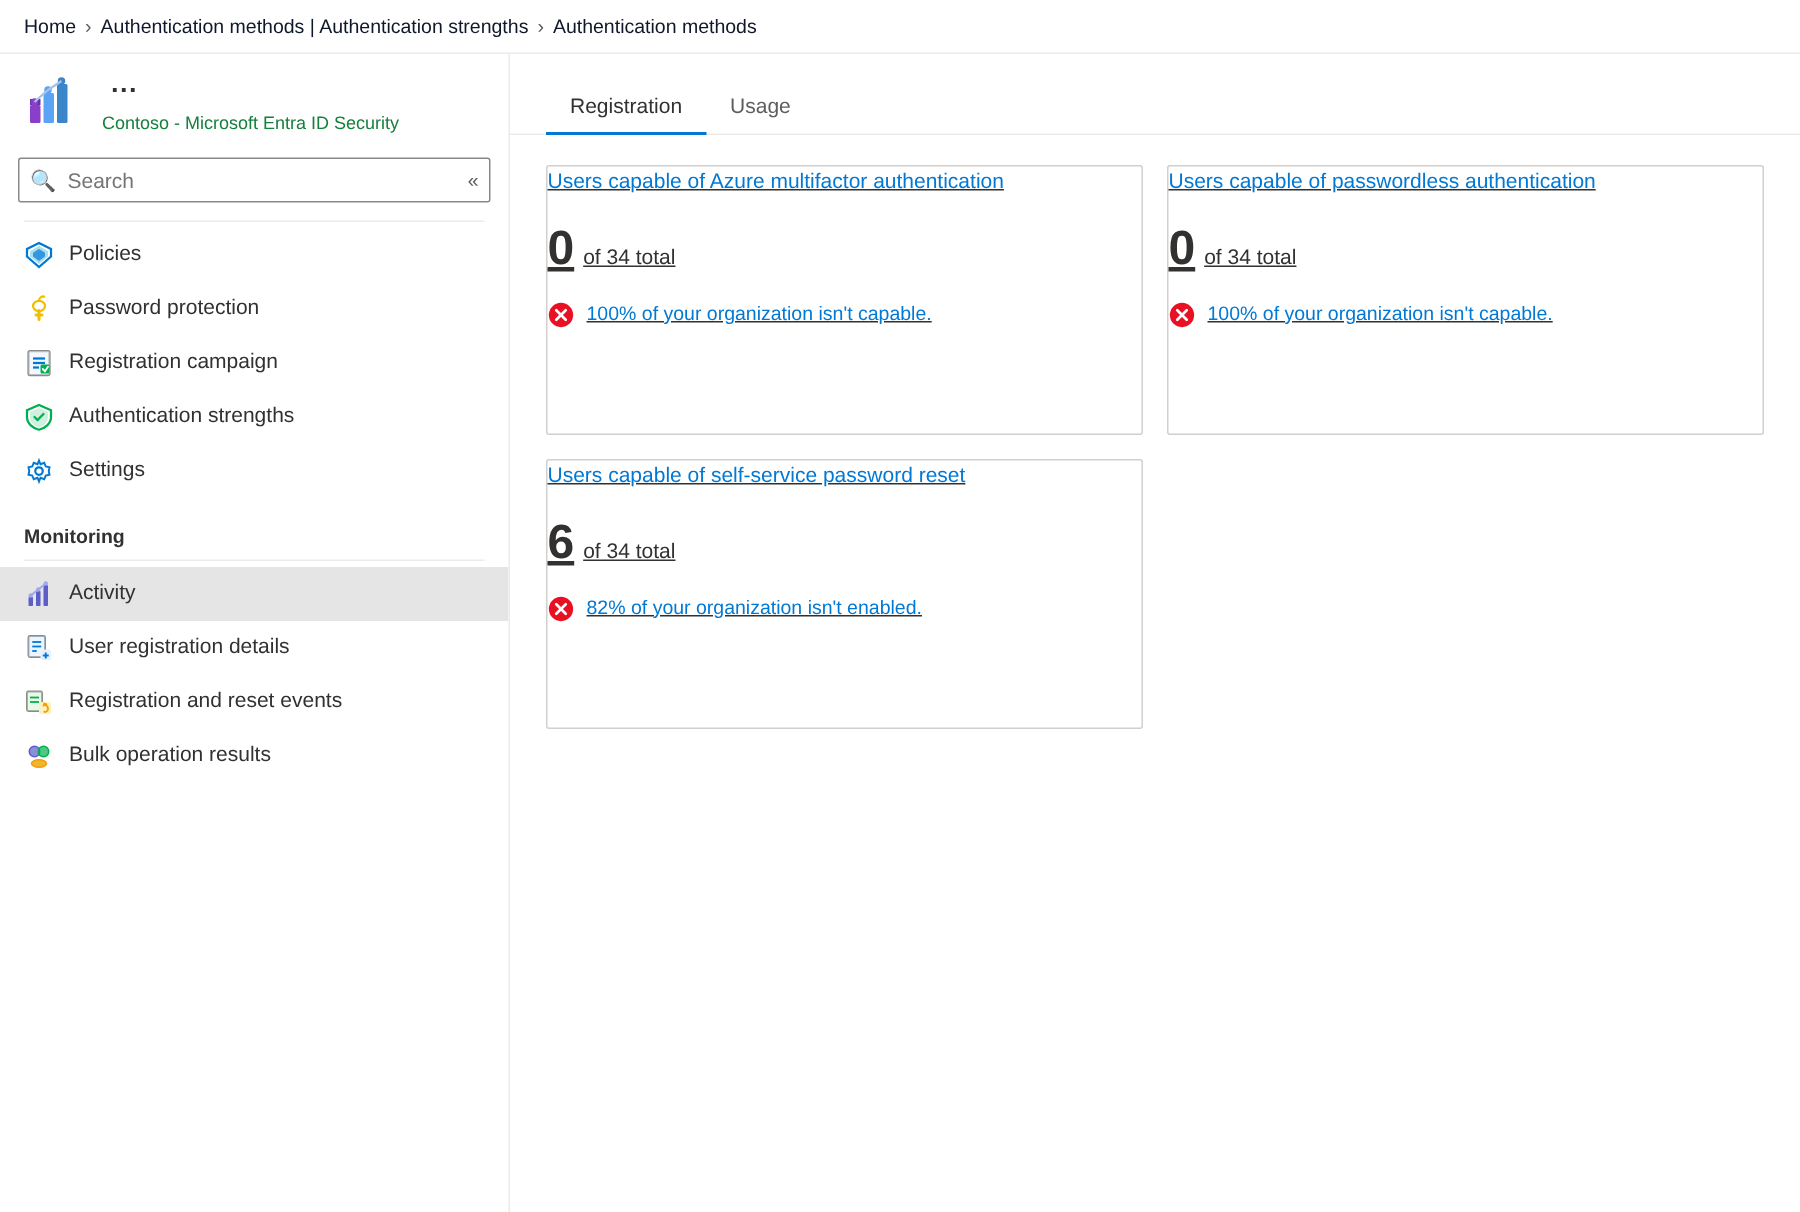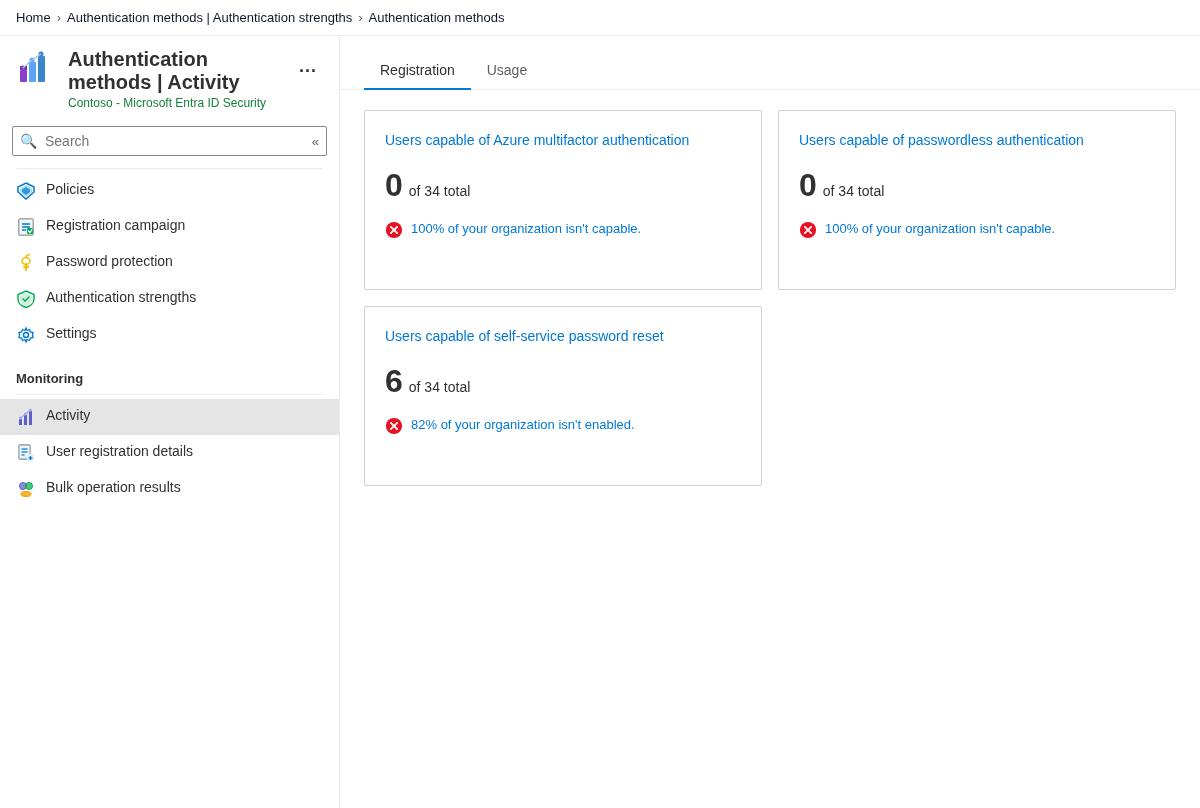--- a/index.html
+++ b/index.html
@@ -41,21 +41,21 @@
     .main-content { flex: 1; overflow-y: auto; padding: 0; }
 
     
     .tabs { display: flex; gap: 0; padding: 0 24px; border-bottom: 1px solid #edebe9; margin-top: 16px; }
     .tab { padding: 10px 16px; cursor: pointer; font-size: 14px; color: #605e5c; border-bottom: 2px solid transparent; margin-bottom: -1px; }
     .tab.active { color: #323130; border-bottom: 2px solid #0078d4; font-weight: 500; }
 
     
     .cards-grid { display: grid; grid-template-columns: 1fr 1fr; gap: 16px; padding: 20px 24px; }
 
-    .card { background: #fff; border: 1px solid #d2d0ce; border-radius: 2px; padding: 20px; min-height: 180px; }
+    .card { background: #fff; border: 1px solid #d2d0ce; border-radius: 2px; min-height: 180px; text-decoration: underline; }
     .card-title { color: #0078d4; font-size: 14px; font-weight: 400; margin-bottom: 16px; cursor: pointer; line-height: 1.4; }
     .card-count { display: flex; align-items: baseline; gap: 6px; margin-bottom: 16px; }
     .card-count-number { font-size: 32px; font-weight: 700; color: #323130; }
     .card-count-label { font-size: 14px; color: #323130; }
     .card-status { display: flex; align-items: flex-start; gap: 8px; }
     .card-status-text { color: #0078d4; font-size: 13px; line-height: 1.4; }
     .error-icon { width: 18px; height: 18px; flex-shrink: 0; margin-top: 1px; }
 
     
     .logo-svg { width: 40px; height: 40px; }
@@ -87,21 +87,20 @@
 
           <circle cx="7" cy="20" r="2.5" fill="#8b3fc8"></circle>
           <circle cx="16" cy="12" r="2.5" fill="#5ba3f5"></circle>
           <circle cx="25" cy="6" r="2.5" fill="#3a86c8"></circle>
 
           <polyline points="7,20 16,12 25,6" fill="none" stroke="#a0c4f1" stroke-width="1.5"></polyline>
         </svg>
       </div>
       <div class="page-header-text">
         <div class="page-title">
-          <span>Authentication methods | Activity</span>
           <span class="more-btn">···</span>
         </div>
         <div class="page-subtitle">Contoso - Microsoft Entra ID Security</div>
       </div>
     </div>
 
     <div class="search-container" style="position:relative; display:flex; align-items:center;">
       <span class="search-icon-wrap" style="position:absolute; left:20px; top:50%; transform:translateY(-50%); color:#605e5c; font-size:14px;">🔍</span>
       <input class="search-box" type="text" style="flex: 1 1 0%; padding-left: 32px;" placeholder="Search">
       <span class="collapse-btn" style="position:absolute; right:14px; top:50%; transform:translateY(-50%); font-size:13px; color:#605e5c;">«</span>
@@ -111,20 +110,32 @@
 
     <div class="nav-item">
       <div class="nav-icon">
         <svg width="20" height="20" viewBox="0 0 20 20" xmlns="http://www.w3.org/2000/svg">
           <polygon points="10,2 18,6 18,11 10,18 2,11 2,6" fill="none" stroke="#0078d4" stroke-width="1.5"></polygon>
           <polygon points="10,4 16,7.5 16,11 10,16 4,11 4,7.5" fill="#50c0e0" opacity="0.5"></polygon>
           <polygon points="10,6 14,8.5 14,11 10,14 6,11 6,8.5" fill="#0078d4" opacity="0.7"></polygon>
         </svg>
       </div>
       <span>Policies</span>
+    </div>
+
+    <div class="nav-item">
+      <div class="nav-icon">
+        <svg width="20" height="20" viewBox="0 0 20 20" xmlns="http://www.w3.org/2000/svg">
+          <ellipse cx="10" cy="8" rx="4" ry="3.5" fill="none" stroke="#f0c000" stroke-width="1.5"></ellipse>
+          <path d="M10 4.5 C10 2.5 12 1 14 2" fill="none" stroke="#f0c000" stroke-width="1.5"></path>
+          <line x1="10" y1="11" x2="10" y2="17" stroke="#f0c000" stroke-width="2" stroke-linecap="round"></line>
+          <line x1="8" y1="14" x2="12" y2="14" stroke="#f0c000" stroke-width="2" stroke-linecap="round"></line>
+        </svg>
+      </div>
+      <span>Password protection</span>
     </div>
 
     <div class="nav-item">
       <div class="nav-icon">
         <svg width="20" height="20" viewBox="0 0 20 20" xmlns="http://www.w3.org/2000/svg">
           <rect x="3" y="2" width="14" height="16" rx="1" fill="none" stroke="#8b8b8b" stroke-width="1.5"></rect>
           <rect x="3" y="2" width="14" height="16" rx="1" fill="#e8f0fe" opacity="0.5"></rect>
           <line x1="6" y1="7" x2="14" y2="7" stroke="#0078d4" stroke-width="1.5"></line>
           <line x1="6" y1="10" x2="14" y2="10" stroke="#0078d4" stroke-width="1.5"></line>
           <line x1="6" y1="13" x2="10" y2="13" stroke="#0078d4" stroke-width="1.5"></line>
@@ -132,32 +143,20 @@
           <line x1="12.5" y1="14" x2="14" y2="15.5" stroke="white" stroke-width="1.2" stroke-linecap="round"></line>
           <line x1="14" y1="15.5" x2="16" y2="12.5" stroke="white" stroke-width="1.2" stroke-linecap="round"></line>
         </svg>
       </div>
       <span>Registration campaign</span>
     </div>
 
     <div class="nav-item">
       <div class="nav-icon">
         <svg width="20" height="20" viewBox="0 0 20 20" xmlns="http://www.w3.org/2000/svg">
-          <ellipse cx="10" cy="8" rx="4" ry="3.5" fill="none" stroke="#f0c000" stroke-width="1.5"></ellipse>
-          <path d="M10 4.5 C10 2.5 12 1 14 2" fill="none" stroke="#f0c000" stroke-width="1.5"></path>
-          <line x1="10" y1="11" x2="10" y2="17" stroke="#f0c000" stroke-width="2" stroke-linecap="round"></line>
-          <line x1="8" y1="14" x2="12" y2="14" stroke="#f0c000" stroke-width="2" stroke-linecap="round"></line>
-        </svg>
-      </div>
-      <span>Password protection</span>
-    </div>
-
-    <div class="nav-item">
-      <div class="nav-icon">
-        <svg width="20" height="20" viewBox="0 0 20 20" xmlns="http://www.w3.org/2000/svg">
           <path d="M10 2 L18 5.5 L18 10 C18 14.5 14 17.5 10 18.5 C6 17.5 2 14.5 2 10 L2 5.5 Z" fill="none" stroke="#00b050" stroke-width="1.5"></path>
           <path d="M10 4 L16 6.5 L16 10 C16 13.5 13 16 10 17 C7 16 4 13.5 4 10 L4 6.5 Z" fill="#00b05030"></path>
           <line x1="7" y1="10" x2="9" y2="12" stroke="#00b050" stroke-width="1.5" stroke-linecap="round"></line>
           <line x1="9" y1="12" x2="13" y2="8" stroke="#00b050" stroke-width="1.5" stroke-linecap="round"></line>
         </svg>
       </div>
       <span>Authentication strengths</span>
     </div>
 
     <div class="nav-item">
@@ -197,20 +196,34 @@
           <line x1="5.5" y1="9" x2="11.5" y2="9" stroke="#0078d4" stroke-width="1.2"></line>
           <line x1="5.5" y1="12" x2="8.5" y2="12" stroke="#0078d4" stroke-width="1.2"></line>
           <rect x="11" y="11" width="7" height="7" rx="1" fill="#e8f0fe"></rect>
           <line x1="14.5" y1="13" x2="14.5" y2="17" stroke="#0078d4" stroke-width="1.3"></line>
           <line x1="12.5" y1="15" x2="16.5" y2="15" stroke="#0078d4" stroke-width="1.3"></line>
         </svg>
       </div>
       <span>User registration details</span>
     </div>
 
+    <div class="nav-item">
+      <div class="nav-icon">
+        <svg width="20" height="20" viewBox="0 0 20 20" xmlns="http://www.w3.org/2000/svg">
+          <rect x="2" y="3" width="10" height="13" rx="1" fill="none" stroke="#8b8b8b" stroke-width="1.3"></rect>
+          <rect x="2" y="3" width="10" height="13" rx="1" fill="#c8f0c8" opacity="0.4"></rect>
+          <line x1="4" y1="7" x2="10" y2="7" stroke="#00b050" stroke-width="1.2"></line>
+          <line x1="4" y1="10" x2="10" y2="10" stroke="#00b050" stroke-width="1.2"></line>
+          <rect x="10" y="10" width="8" height="8" rx="1" fill="#fff0c0"></rect>
+          <path d="M14 12 C14 12 16 12.5 16 14.5 C16 16 14.5 17 13.5 16.5" fill="none" stroke="#f0a000" stroke-width="1.2" stroke-linecap="round"></path>
+          <path d="M13 12.5 L13.5 11 L15 11.5" fill="none" stroke="#f0a000" stroke-width="1.2" stroke-linecap="round" stroke-linejoin="round"></path>
+        </svg>
+      </div>
+      <span>Registration and reset events</span>
+    </div>
 
     <div class="nav-item">
       <div class="nav-icon">
         <svg width="20" height="20" viewBox="0 0 20 20" xmlns="http://www.w3.org/2000/svg">
           <circle cx="7" cy="7" r="3.5" fill="#5b5fc7" opacity="0.7"></circle>
           <circle cx="7" cy="7" r="3.5" fill="none" stroke="#5b5fc7" stroke-width="1"></circle>
           <circle cx="13" cy="7" r="3.5" fill="#00b050" opacity="0.7"></circle>
           <circle cx="13" cy="7" r="3.5" fill="none" stroke="#00b050" stroke-width="1"></circle>
           <ellipse cx="10" cy="15" rx="5" ry="2.5" fill="#f0a000" opacity="0.8"></ellipse>
           <ellipse cx="10" cy="15" rx="5" ry="2.5" fill="none" stroke="#f0a000" stroke-width="1"></ellipse>

